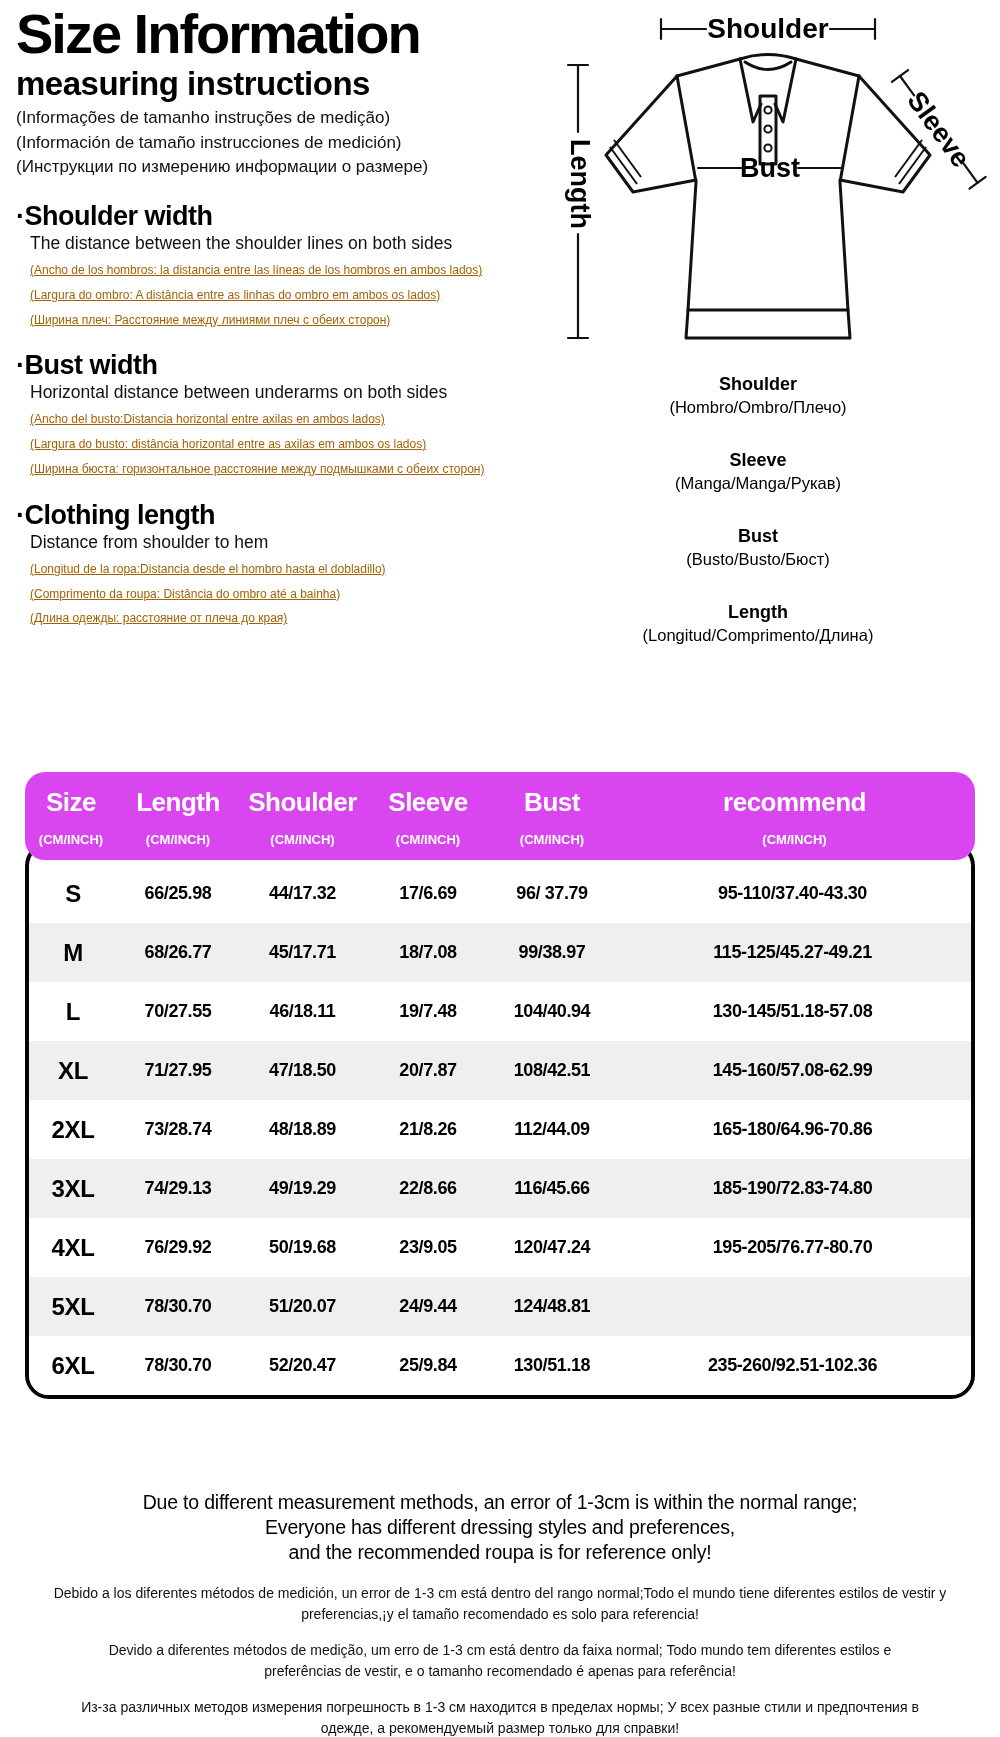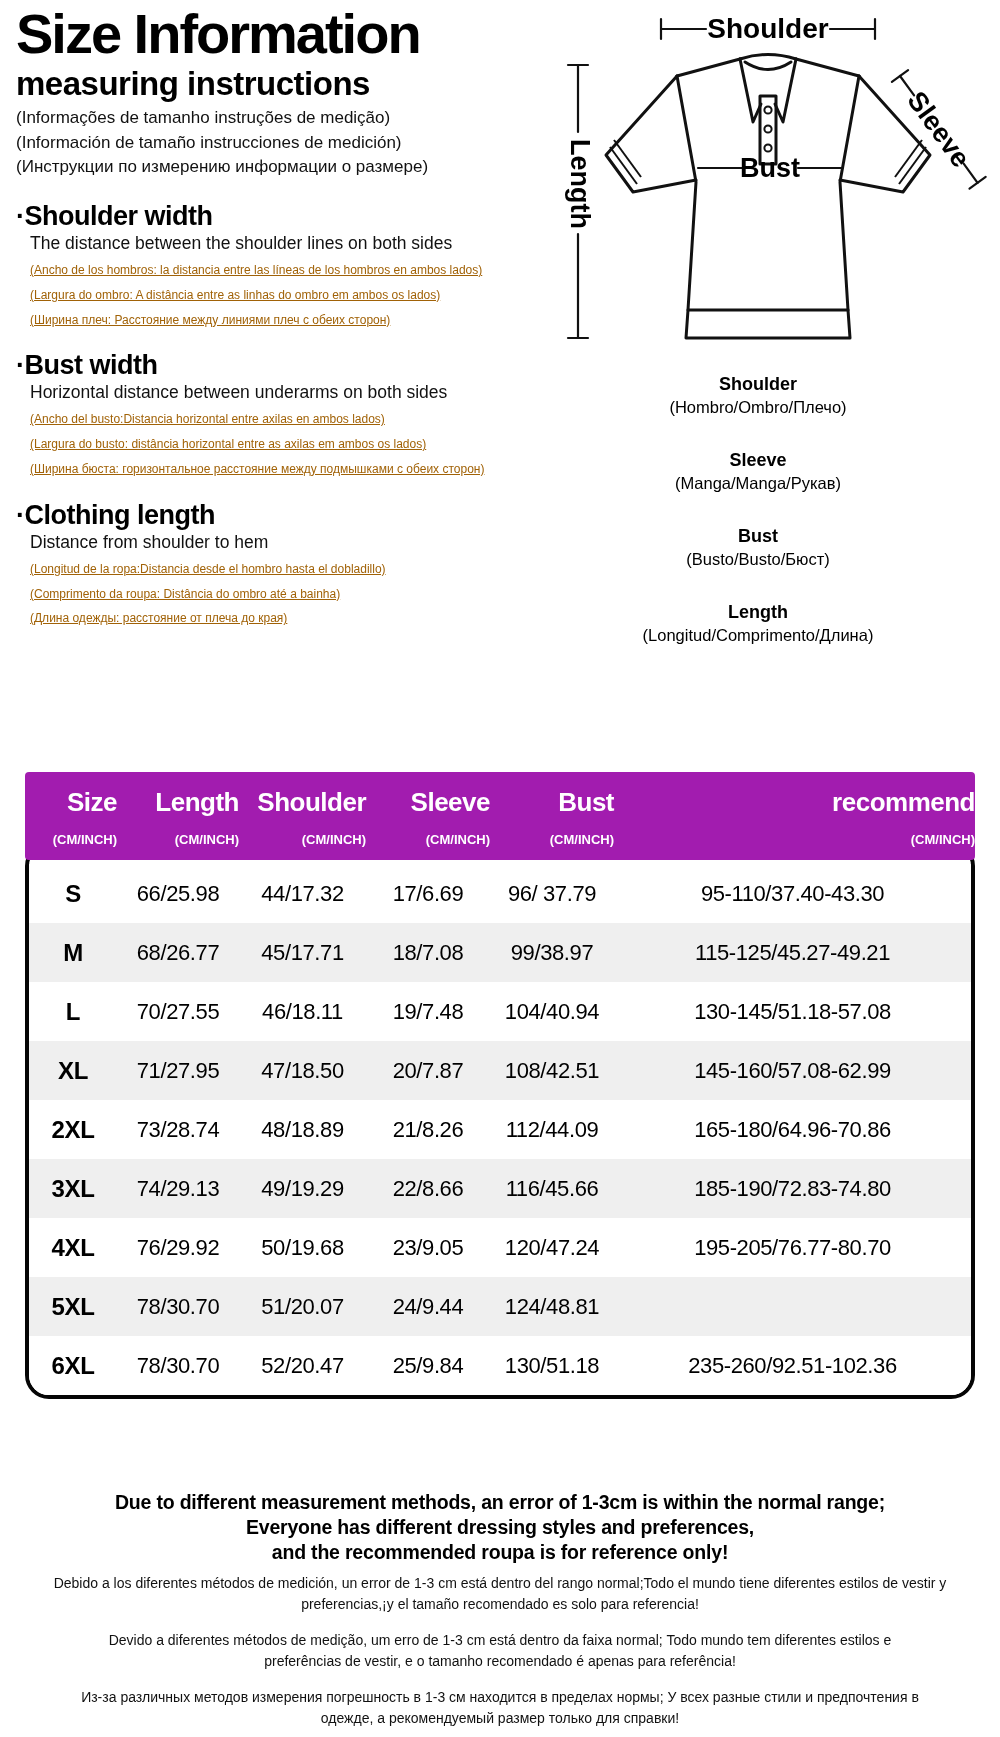--- a/index.html
+++ b/index.html
@@ -26,44 +26,44 @@
   .right-col { position:absolute; left:548px; top:8px; width:448px; }
   .diagram { width:448px; height:340px; display:block; }
   .legend { margin-top:26px; text-align:center; width:420px; }
   .legend-item { margin-bottom:33px; }
   .legend-term { font-size:18px; font-weight:800; }
   .legend-trans { font-size:16.5px; margin-top:3px; }
 
   
   .table-wrap { position:absolute; left:25px; top:772px; width:950px; }
   .thead {
-    position:relative; z-index:2; background:#a21caf; color:#fff;
-    border-radius:4px; padding:15px 0 13px;
+    position:relative; z-index:2; background:#d946ef; color:#fff;
+    border-radius:20px; padding:15px 0 13px;
     display:grid; grid-template-columns:92px 122px 127px 124px 124px 1fr;
-    text-align:right;
+    text-align:center;
   }
   .th-name { font-size:26px; font-weight:800; letter-spacing:-0.5px; }
   .th-unit { font-size:13px; font-weight:700; margin-top:14px; }
   .tbody {
     position:relative; z-index:1; margin-top:-18px; padding-top:18px;
     border:4px solid #050505; border-radius:24px; overflow:hidden; background:#fff;
   }
   .trow {
     display:grid; grid-template-columns:88px 122px 127px 124px 124px 1fr;
     height:59px; align-items:center; text-align:center; background:#fff;
   }
   .trow.alt { background:#efefef; }
-  .tcell { font-size:22px; font-weight:400; letter-spacing:-0.4px; }
+  .tcell { font-size:18px; font-weight:700; letter-spacing:-0.4px; }
   .tcell.size-cell { font-size:24px; font-weight:800; }
 
   
   .footer { position:absolute; left:0; top:1490px; width:1000px; text-align:center; }
-  .footer-en { font-size:19.5px; font-weight:700; line-height:1.28; letter-spacing:-0.2px; }
+  .footer-en { font-size:19.5px; font-weight:400; line-height:1.28; letter-spacing:-0.2px; }
   .footer-trans { font-size:14px; line-height:1.5; margin:15px auto 0; color:#111; }
-  .footer-trans.es { max-width:930px; margin-top:8px; }
+  .footer-trans.es { max-width:930px; margin-top:18px; }
   .footer-trans.pt { max-width:850px; }
   .footer-trans.ru { max-width:880px; }
 </style>
 </head>
 <body>
 
 <div class="left-col">
   <h1 class="main-title">Size Information</h1>
   <h2 class="sub-title">measuring instructions</h2>
   <div class="title-trans">

